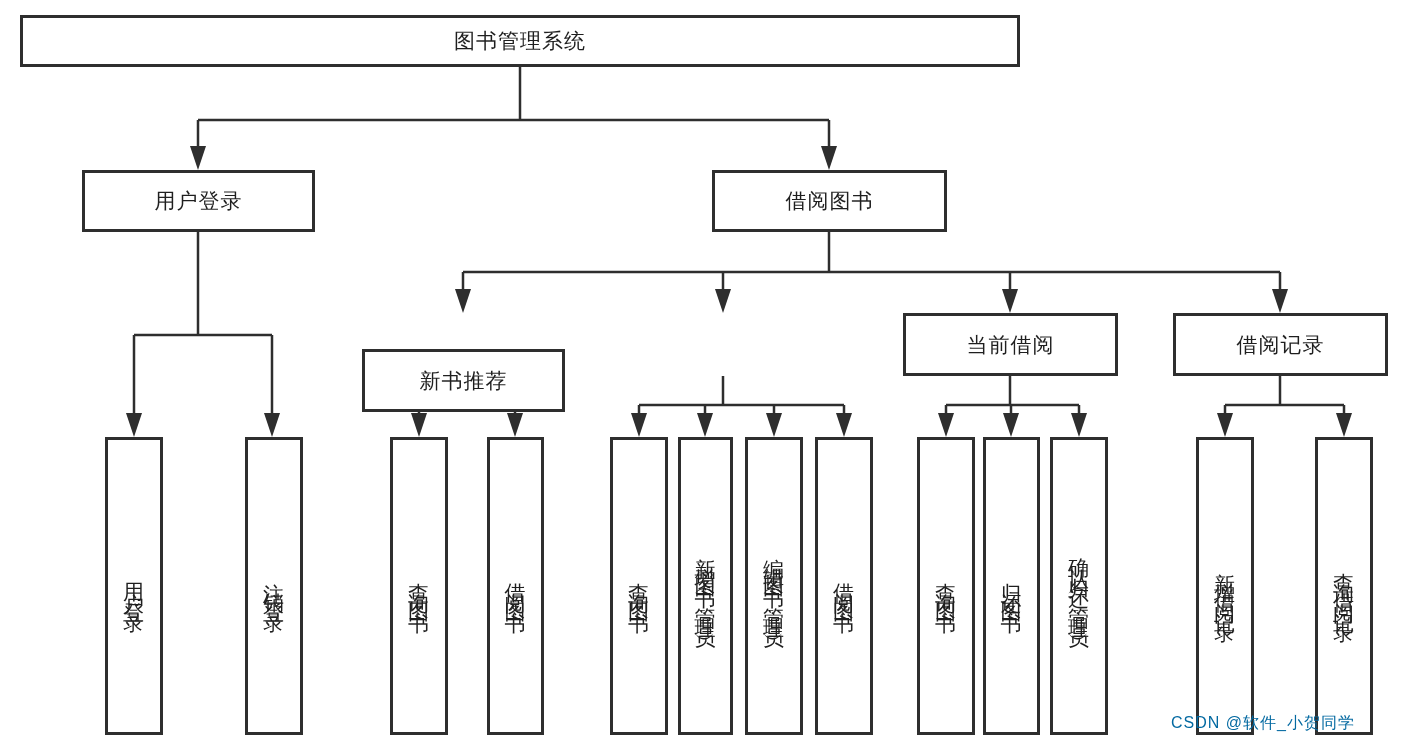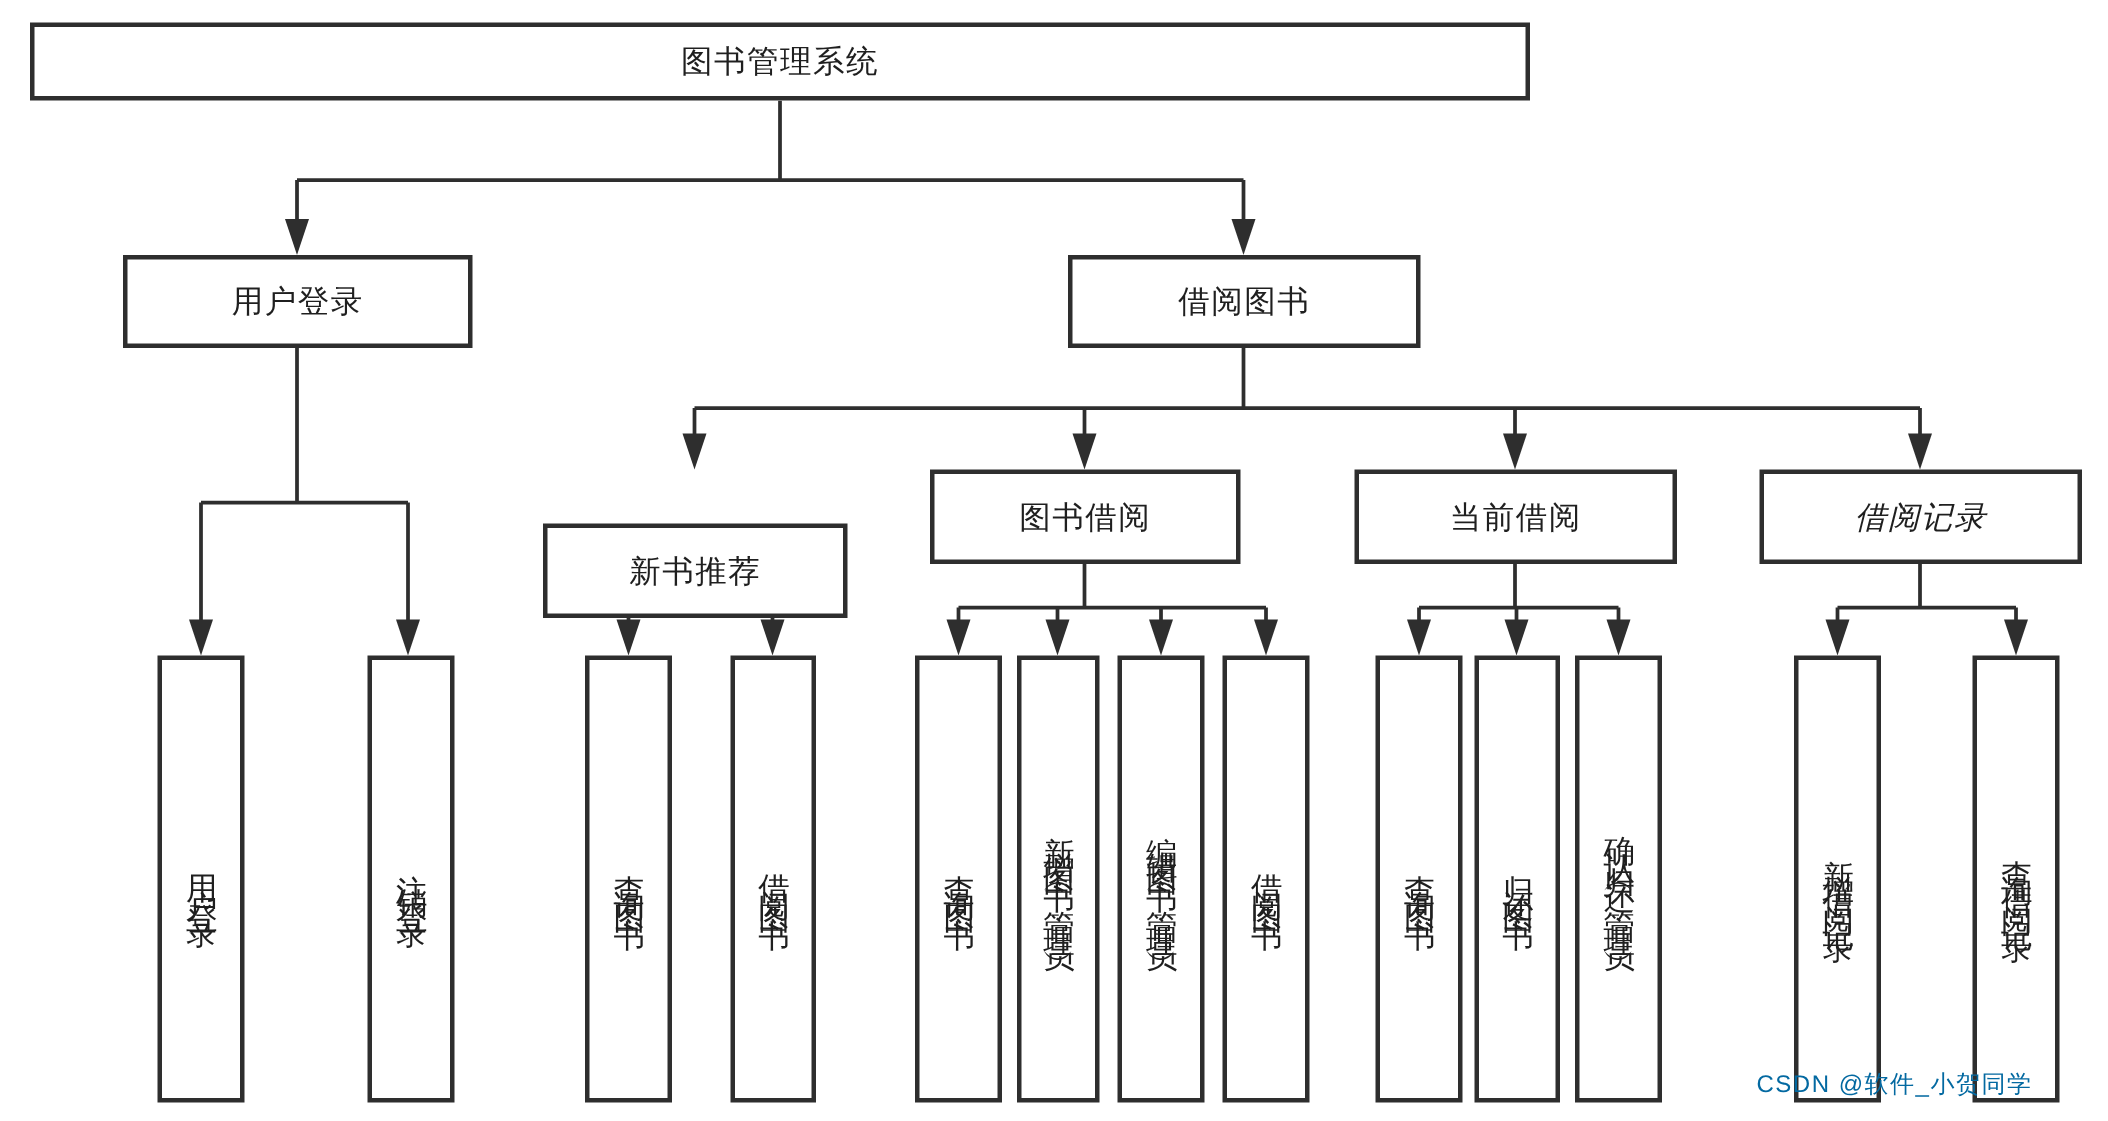--- a/index.html
+++ b/index.html
@@ -110,23 +110,22 @@
       <polygon points="1336,413 1352,413 1344,437"></polygon>
     </g>
   </svg>
 
   <div class="node hbox" style="left:20px;top:15px;width:1000px;height:52px;">图书管理系统</div>
 
   <div class="node hbox" style="left:82px;top:170px;width:233px;height:62px;">用户登录</div>
   <div class="node hbox" style="left:712px;top:170px;width:235px;height:62px;">借阅图书</div>
 
   <div class="node hbox" style="left:362px;top:313px;width:203px;height:63px;margin-top:36px;">新书推荐</div>
-  <div class="node hbox" style="left:620px;top:313px;width:207px;height:63px;">图书借阅</div>
   <div class="node hbox" style="left:903px;top:313px;width:215px;height:63px;">当前借阅</div>
-  <div class="node hbox" style="left:1173px;top:313px;width:215px;height:63px;font-style:italic;">借阅记录</div>
+  <div class="node hbox" style="left:1173px;top:313px;width:215px;height:63px;">借阅记录</div>
 
   <div class="node vbox" style="left:105px;width:58px;">
     <span class="vtext">用户登录</span>
   </div>
   <div class="node vbox" style="left:245px;width:58px;">
     <span class="vtext">注销登录</span>
   </div>
 
   <div class="node vbox" style="left:390px;width:58px;">
     <span class="vtext">查询图书</span>

